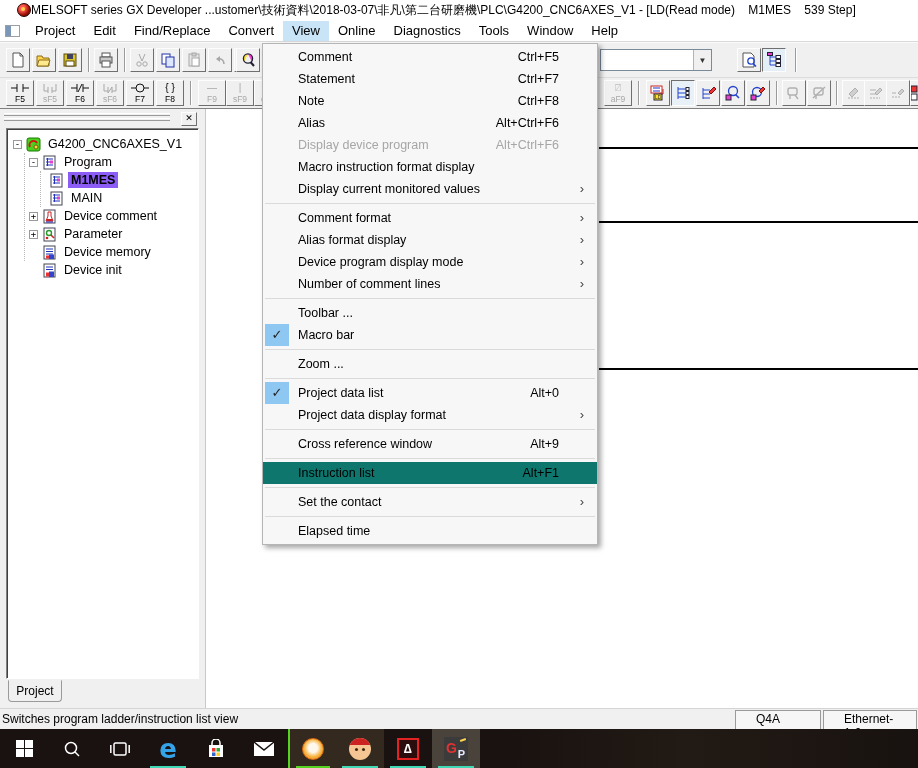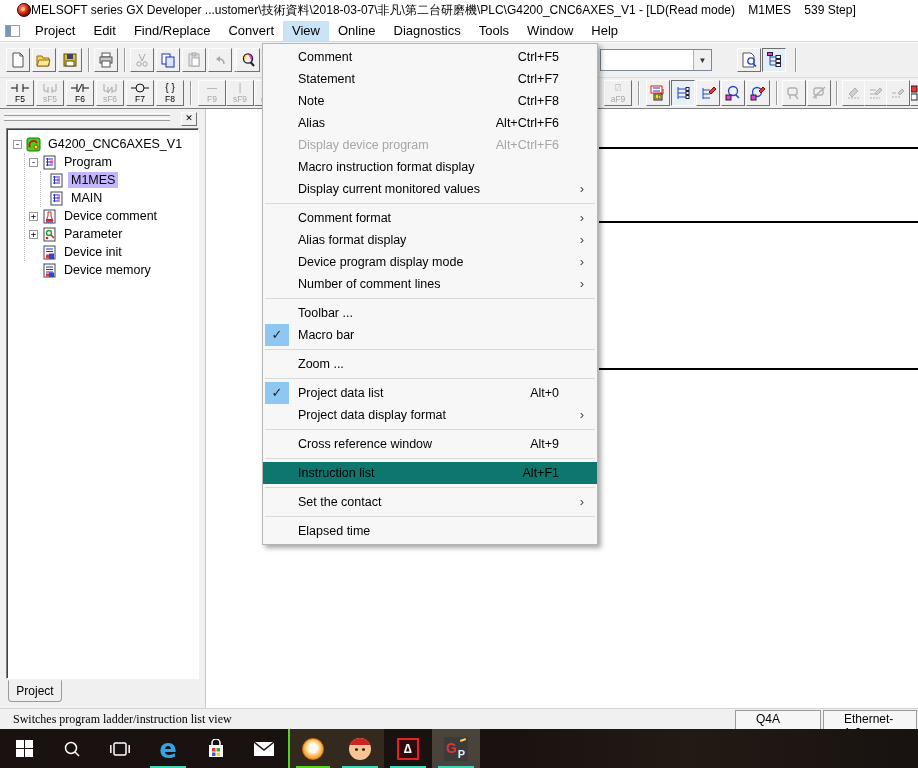--- a/index.html
+++ b/index.html
@@ -65,21 +65,21 @@
   #treebox { position:absolute; left:6px; top:19px; width:193px; height:551px;
     background:#fff; border:1px solid; border-color:#808080 #ffffff #ffffff #808080;
     box-shadow:inset 1px 1px 0 #404040; padding:6px 2px; overflow:hidden; }
   .trow { height:18px; display:flex; align-items:center; font-size:12.5px; white-space:nowrap; }
   .expander { width:9px; height:9px; border:1px solid #9a9a9a; background:#fff;
     font-size:9px; line-height:7px; text-align:center; margin-right:4px; flex:0 0 auto;
     font-family:"DejaVu Sans Mono", monospace; }
   .exspace { width:13px; flex:0 0 auto; }
   .ticon { width:15px; height:15px; margin-right:4px; flex:0 0 auto; }
   .tlabel { padding:1px 3px; }
-  .tlabel.selected { background:#c4b5fd; }
+  .tlabel.selected { background:#8b5cf6;font-weight:bold; }
   .dotv { position:absolute; border-left:1px dotted #b9b9b9; }
   #projtab { position:absolute; left:8px; top:571px; width:54px; height:22px;
     background:#f0f0f0; border:1px solid #9a9a9a; border-top:1px solid #f0f0f0;
     border-radius:0 0 4px 4px; font-size:12px; text-align:center; padding-top:3px; }
   #editor { position:absolute; left:205px; top:0; width:713px; height:600px; background:#fff;
     border-left:1px solid #c8c8c8; }
   .rung { position:absolute; height:2px; background:#000; }
   
   #viewmenu { position:absolute; left:262px; top:43px; width:336px; z-index:60;
     background:#f7f7f7; border:1px solid #b5b5b5; box-shadow:3px 3px 5px rgba(0,0,0,0.35);
@@ -88,21 +88,21 @@
   .mi .mishort { position:absolute; right:38px; top:0; }
   .mi .miarr { position:absolute; right:13px; top:0; font-size:13px; color:#444; }
   .mi.dis { color:#a6a6a6; }
   .mi.hl { background:#0f766e; }
   .micheck { position:absolute; left:2px; top:0; width:24px; height:22px;
     background:#8fc7f3; color:#222; text-align:center; font-size:13px; }
   .msep { height:1px; background:#dadada; margin:3px 2px; }
   
   #statusbar { position:absolute; left:0; top:708px; width:918px; height:21px;
     background:#f0f0f0; border-top:1px solid #d4d4d4; font-size:12px; }
-  #statusbar .msg { position:absolute; left:13px; top:3px;font-family:Liberation Serif, serif; }
+  #statusbar .msg { position:absolute; left:2px; top:3px; }
   .scell { position:absolute; top:1px; height:36px; background:#f6f6f6;
     border:1px solid #9a9a9a; font-size:12px; padding:1px 20px; }
   #cell-plc { left:735px; width:86px; }
   #cell-eth { left:823px; width:94px; }
   
   #taskbar { position:absolute; left:0; top:729px; width:918px; height:39px;
     background:linear-gradient(90deg,#191210 0 55%, #221a14 75%, #181210 100%); display:flex; }
   .tcell { width:48px; height:39px; display:flex; align-items:center; justify-content:center;
     position:relative; }
   .tcell.running::after { content:""; position:absolute; left:6px; right:6px; bottom:0;
@@ -496,36 +496,36 @@
               <circle cx="5" cy="11" r="1.3" fill="#c22"></circle>
             </svg>
           <span class="tlabel">Parameter</span>
         </div>
         <div class="trow" style="padding-left:20px">
           <span class="exspace"></span>
           <svg class="ticon" viewBox="0 0 15 15">
               <rect x="2" y="1" width="11" height="13" fill="#fff" stroke="#445"></rect>
               <line x1="4" y1="4" x2="11" y2="4" stroke="#2233bb"></line>
               <line x1="4" y1="6.5" x2="11" y2="6.5" stroke="#2233bb"></line>
-              <rect x="7" y="8.5" width="5" height="5.5" fill="#3344cc"></rect>
-              <rect x="4" y="9.5" width="3" height="4" fill="#e33"></rect>
-            </svg>
-          <span class="tlabel">Device init</span>
+              <line x1="4" y1="9" x2="11" y2="9" stroke="#2233bb"></line>
+              <rect x="7" y="9.5" width="5" height="4.5" fill="#3344cc"></rect>
+              <rect x="4" y="10.5" width="3" height="3" fill="#e33"></rect>
+            </svg>
+          <span class="tlabel">Device memory</span>
         </div>
         <div class="trow" style="padding-left:20px">
           <span class="exspace"></span>
           <svg class="ticon" viewBox="0 0 15 15">
               <rect x="2" y="1" width="11" height="13" fill="#fff" stroke="#445"></rect>
               <line x1="4" y1="4" x2="11" y2="4" stroke="#2233bb"></line>
               <line x1="4" y1="6.5" x2="11" y2="6.5" stroke="#2233bb"></line>
-              <line x1="4" y1="9" x2="11" y2="9" stroke="#2233bb"></line>
-              <rect x="7" y="9.5" width="5" height="4.5" fill="#3344cc"></rect>
-              <rect x="4" y="10.5" width="3" height="3" fill="#e33"></rect>
-            </svg>
-          <span class="tlabel">Device memory</span>
+              <rect x="7" y="8.5" width="5" height="5.5" fill="#3344cc"></rect>
+              <rect x="4" y="9.5" width="3" height="4" fill="#e33"></rect>
+            </svg>
+          <span class="tlabel">Device init</span>
         </div>
       </div>
 
       <div id="projtab">Project</div>
     </div>
 
     <div id="editor">
       <div class="rung" style="left:393px; top:38px;  width:320px;"></div>
       <div class="rung" style="left:393px; top:112px; width:320px;"></div>
       <div class="rung" style="left:393px; top:259px; width:320px;"></div>

